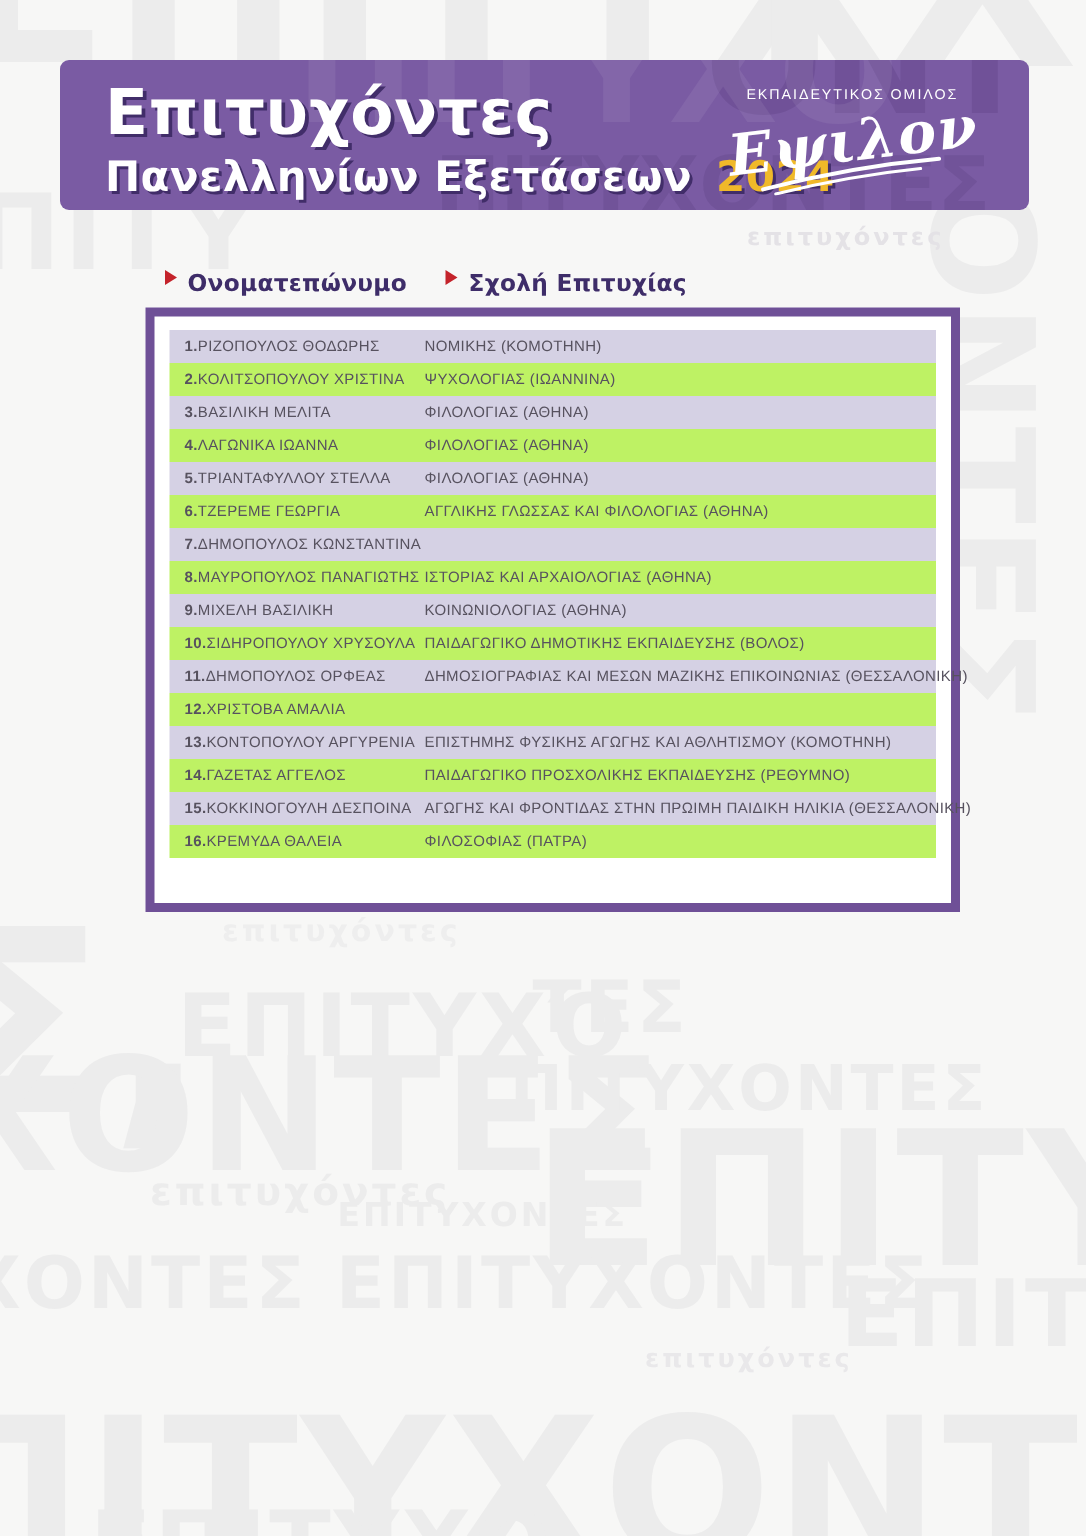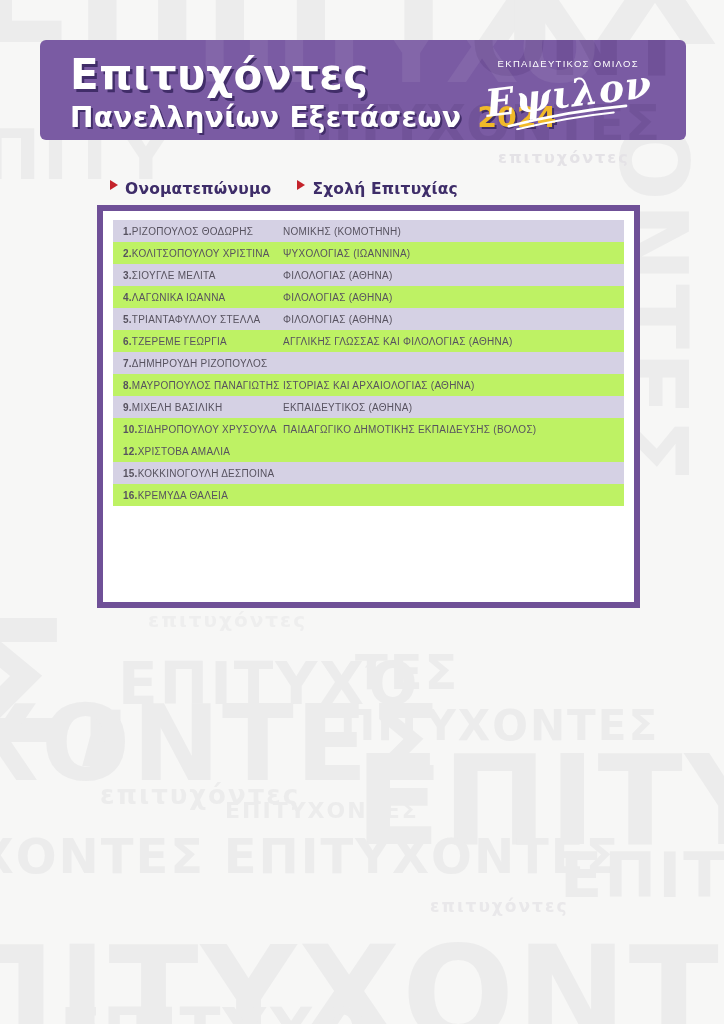--- a/index.html
+++ b/index.html
@@ -145,55 +145,69 @@
     <div class="rows">
         <div class="row alt">
           <div class="cell name"><span class="num">1.</span><span>ΡΙΖΟΠΟΥΛΟΣ ΘΟΔΩΡΗΣ</span></div>
           <div class="cell school">ΝΟΜΙΚΗΣ (ΚΟΜΟΤΗΝΗ)</div>
         </div>
         <div class="row">
           <div class="cell name"><span class="num">2.</span><span>ΚΟΛΙΤΣΟΠΟΥΛΟΥ ΧΡΙΣΤΙΝΑ</span></div>
           <div class="cell school">ΨΥΧΟΛΟΓΙΑΣ (ΙΩΑΝΝΙΝΑ)</div>
         </div>
         <div class="row alt">
-          <div class="cell name"><span class="num">3.</span><span>ΣΙΟΥΓΛΕ ΜΕΛΙΤΑ</span></div>
+          <div class="cell name"><span class="num">3.</span><span>ΒΑΣΙΛΙΚΗ ΜΕΛΙΤΑ</span></div>
           <div class="cell school">ΦΙΛΟΛΟΓΙΑΣ (ΑΘΗΝΑ)</div>
         </div>
         <div class="row">
           <div class="cell name"><span class="num">4.</span><span>ΛΑΓΩΝΙΚΑ ΙΩΑΝΝΑ</span></div>
           <div class="cell school">ΦΙΛΟΛΟΓΙΑΣ (ΑΘΗΝΑ)</div>
         </div>
         <div class="row alt">
           <div class="cell name"><span class="num">5.</span><span>ΤΡΙΑΝΤΑΦΥΛΛΟΥ ΣΤΕΛΛΑ</span></div>
           <div class="cell school">ΦΙΛΟΛΟΓΙΑΣ (ΑΘΗΝΑ)</div>
         </div>
         <div class="row">
           <div class="cell name"><span class="num">6.</span><span>ΤΖΕΡΕΜΕ ΓΕΩΡΓΙΑ</span></div>
           <div class="cell school">ΑΓΓΛΙΚΗΣ ΓΛΩΣΣΑΣ ΚΑΙ ΦΙΛΟΛΟΓΙΑΣ (ΑΘΗΝΑ)</div>
         </div>
         <div class="row alt">
-          <div class="cell name"><span class="num">7.</span><span>ΔΗΜΗΡΟΥΔΗ ΡΙΖΟΠΟΥΛΟΣ</span></div>
+          <div class="cell name"><span class="num">7.</span><span>ΔΗΜΟΠΟΥΛΟΣ ΚΩΝΣΤΑΝΤΙΝΑ</span></div>
         </div>
         <div class="row">
           <div class="cell name"><span class="num">8.</span><span>ΜΑΥΡΟΠΟΥΛΟΣ ΠΑΝΑΓΙΩΤΗΣ</span></div>
           <div class="cell school">ΙΣΤΟΡΙΑΣ ΚΑΙ ΑΡΧΑΙΟΛΟΓΙΑΣ (ΑΘΗΝΑ)</div>
         </div>
         <div class="row alt">
           <div class="cell name"><span class="num">9.</span><span>ΜΙΧΕΛΗ ΒΑΣΙΛΙΚΗ</span></div>
-          <div class="cell school">ΕΚΠΑΙΔΕΥΤΙΚΟΣ (ΑΘΗΝΑ)</div>
+          <div class="cell school">ΚΟΙΝΩΝΙΟΛΟΓΙΑΣ (ΑΘΗΝΑ)</div>
         </div>
         <div class="row">
           <div class="cell name"><span class="num">10.</span><span>ΣΙΔΗΡΟΠΟΥΛΟΥ ΧΡΥΣΟΥΛΑ</span></div>
           <div class="cell school">ΠΑΙΔΑΓΩΓΙΚΟ ΔΗΜΟΤΙΚΗΣ ΕΚΠΑΙΔΕΥΣΗΣ (ΒΟΛΟΣ)</div>
         </div>
+        <div class="row alt">
+          <div class="cell name"><span class="num">11.</span><span>ΔΗΜΟΠΟΥΛΟΣ ΟΡΦΕΑΣ</span></div>
+          <div class="cell school">ΔΗΜΟΣΙΟΓΡΑΦΙΑΣ ΚΑΙ ΜΕΣΩΝ ΜΑΖΙΚΗΣ ΕΠΙΚΟΙΝΩΝΙΑΣ (ΘΕΣΣΑΛΟΝΙΚΗ)</div>
+        </div>
         <div class="row">
           <div class="cell name"><span class="num">12.</span><span>ΧΡΙΣΤΟΒΑ ΑΜΑΛΙΑ</span></div>
         </div>
         <div class="row alt">
+          <div class="cell name"><span class="num">13.</span><span>ΚΟΝΤΟΠΟΥΛΟΥ ΑΡΓΥΡΕΝΙΑ</span></div>
+          <div class="cell school">ΕΠΙΣΤΗΜΗΣ ΦΥΣΙΚΗΣ ΑΓΩΓΗΣ ΚΑΙ ΑΘΛΗΤΙΣΜΟΥ (ΚΟΜΟΤΗΝΗ)</div>
+        </div>
+        <div class="row">
+          <div class="cell name"><span class="num">14.</span><span>ΓΑΖΕΤΑΣ ΑΓΓΕΛΟΣ</span></div>
+          <div class="cell school">ΠΑΙΔΑΓΩΓΙΚΟ ΠΡΟΣΧΟΛΙΚΗΣ ΕΚΠΑΙΔΕΥΣΗΣ (ΡΕΘΥΜΝΟ)</div>
+        </div>
+        <div class="row alt">
           <div class="cell name"><span class="num">15.</span><span>ΚΟΚΚΙΝΟΓΟΥΛΗ ΔΕΣΠΟΙΝΑ</span></div>
+          <div class="cell school">ΑΓΩΓΗΣ ΚΑΙ ΦΡΟΝΤΙΔΑΣ ΣΤΗΝ ΠΡΩΙΜΗ ΠΑΙΔΙΚΗ ΗΛΙΚΙΑ (ΘΕΣΣΑΛΟΝΙΚΗ)</div>
         </div>
         <div class="row">
           <div class="cell name"><span class="num">16.</span><span>ΚΡΕΜΥΔΑ ΘΑΛΕΙΑ</span></div>
+          <div class="cell school">ΦΙΛΟΣΟΦΙΑΣ (ΠΑΤΡΑ)</div>
         </div>
       </div>
   </div>
 
 </div>
 
 </body></html>

